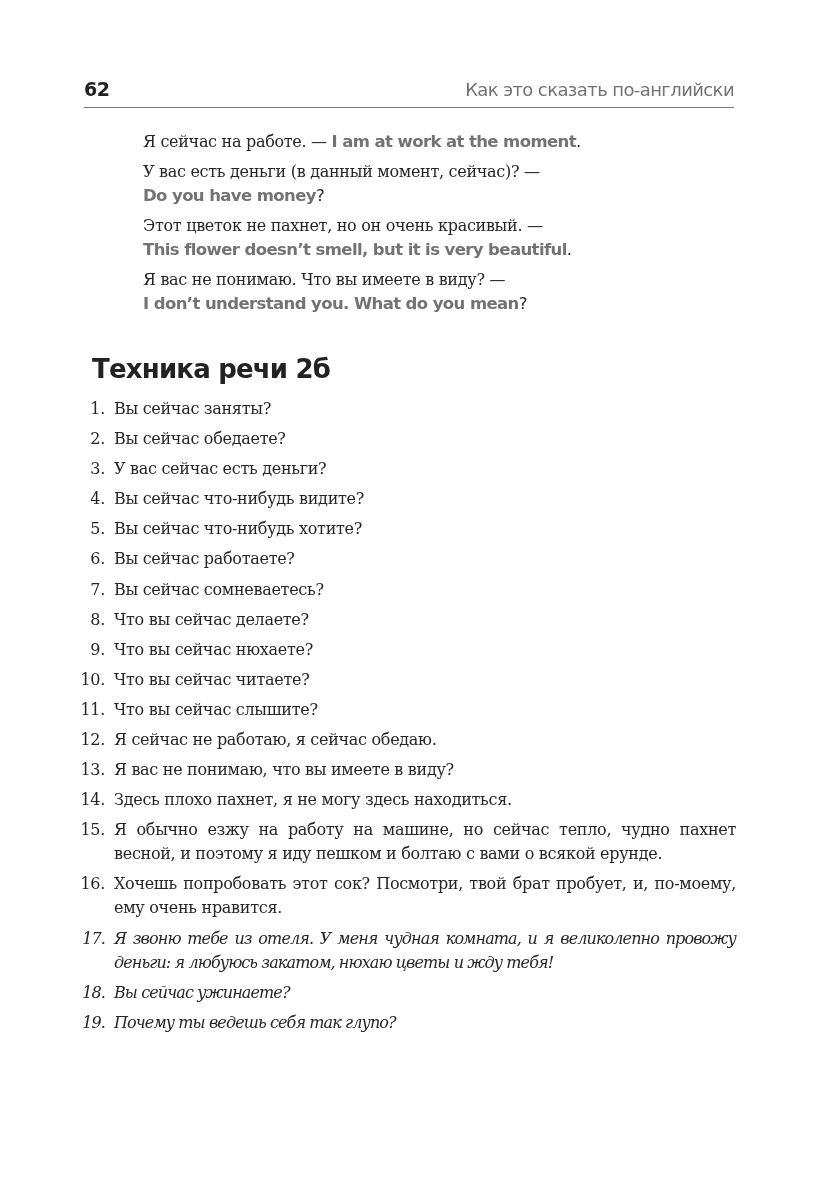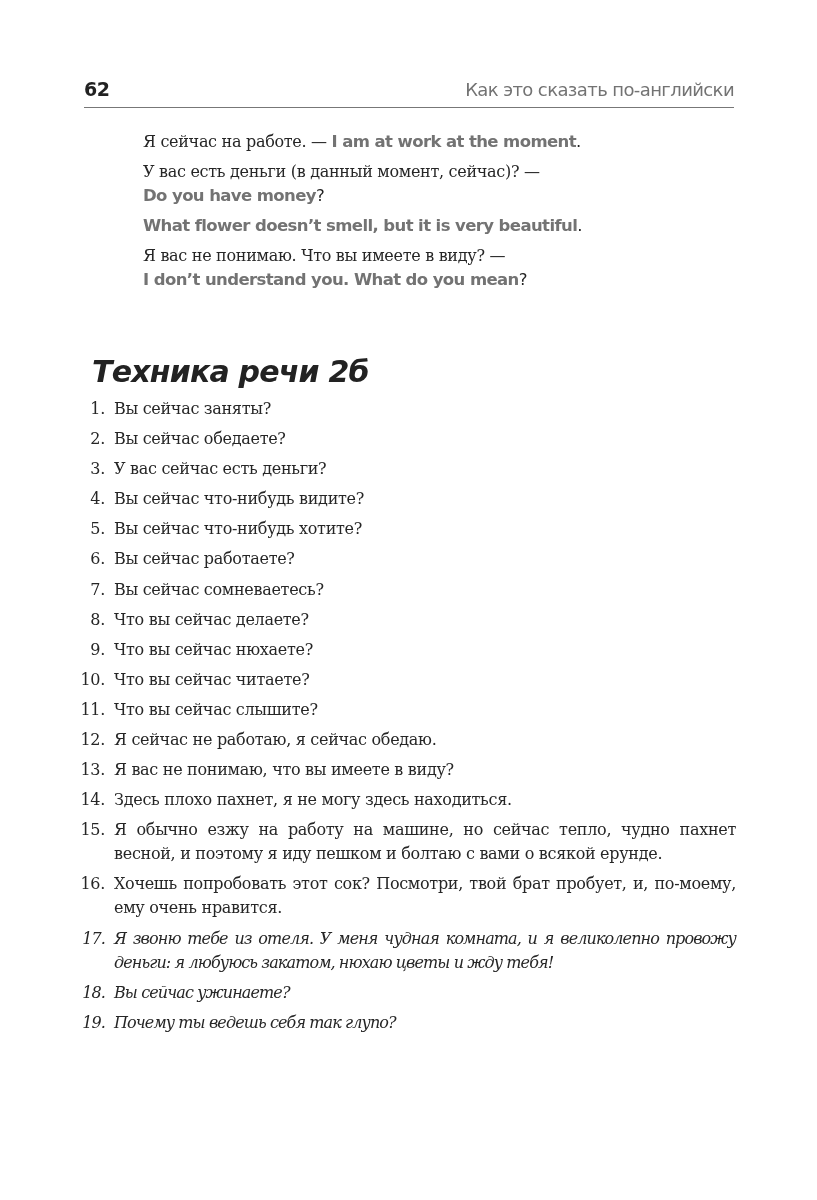--- a/index.html
+++ b/index.html
@@ -81,24 +81,23 @@
       font-family: "DejaVu Sans", sans-serif;
       font-size: 16.5px;
       color: #222;
     }
     .section-title {
       position: absolute;
       left: 92px;
       top: 354px;
       font-family: "DejaVu Sans", sans-serif;
       font-weight: bold;
-      font-size: 30px;
+      font-size: 26px;
       letter-spacing: -0.8px;
       color: #222;
-      font-style: italic;
     }
     .exercise-list {
       position: absolute;
       left: 74px;
       top: 397px;
       width: 662px;
       margin: 0;
       padding: 0;
       list-style: none;
     }
@@ -138,21 +137,22 @@
 
   <div class="examples">
     <div class="example">
       <span class="ru">Я сейчас на работе. — </span><span class="en">I am at work at the moment</span><span class="punct">.</span>
     </div>
     <div class="example">
       <div class="ru">У вас есть деньги (в данный момент, сейчас)? —</div>
       <span class="en">Do you have money</span><span class="punct">?</span>
     </div>
     <div class="example">
-      <span class="en">What flower doesn’t smell, but it is very beautiful</span><span class="punct">.</span>
+      <div class="ru">Этот цветок не пахнет, но он очень красивый. —</div>
+      <span class="en">This flower doesn’t smell, but it is very beautiful</span><span class="punct">.</span>
     </div>
     <div class="example">
       <div class="ru">Я вас не понимаю. Что вы имеете в виду? —</div>
       <span class="en">I don’t understand you. What do you mean</span><span class="punct">?</span>
     </div>
   </div>
 
   <h2 class="section-title" style="margin:0;">Техника речи 2б</h2>
 
   <ol class="exercise-list">

